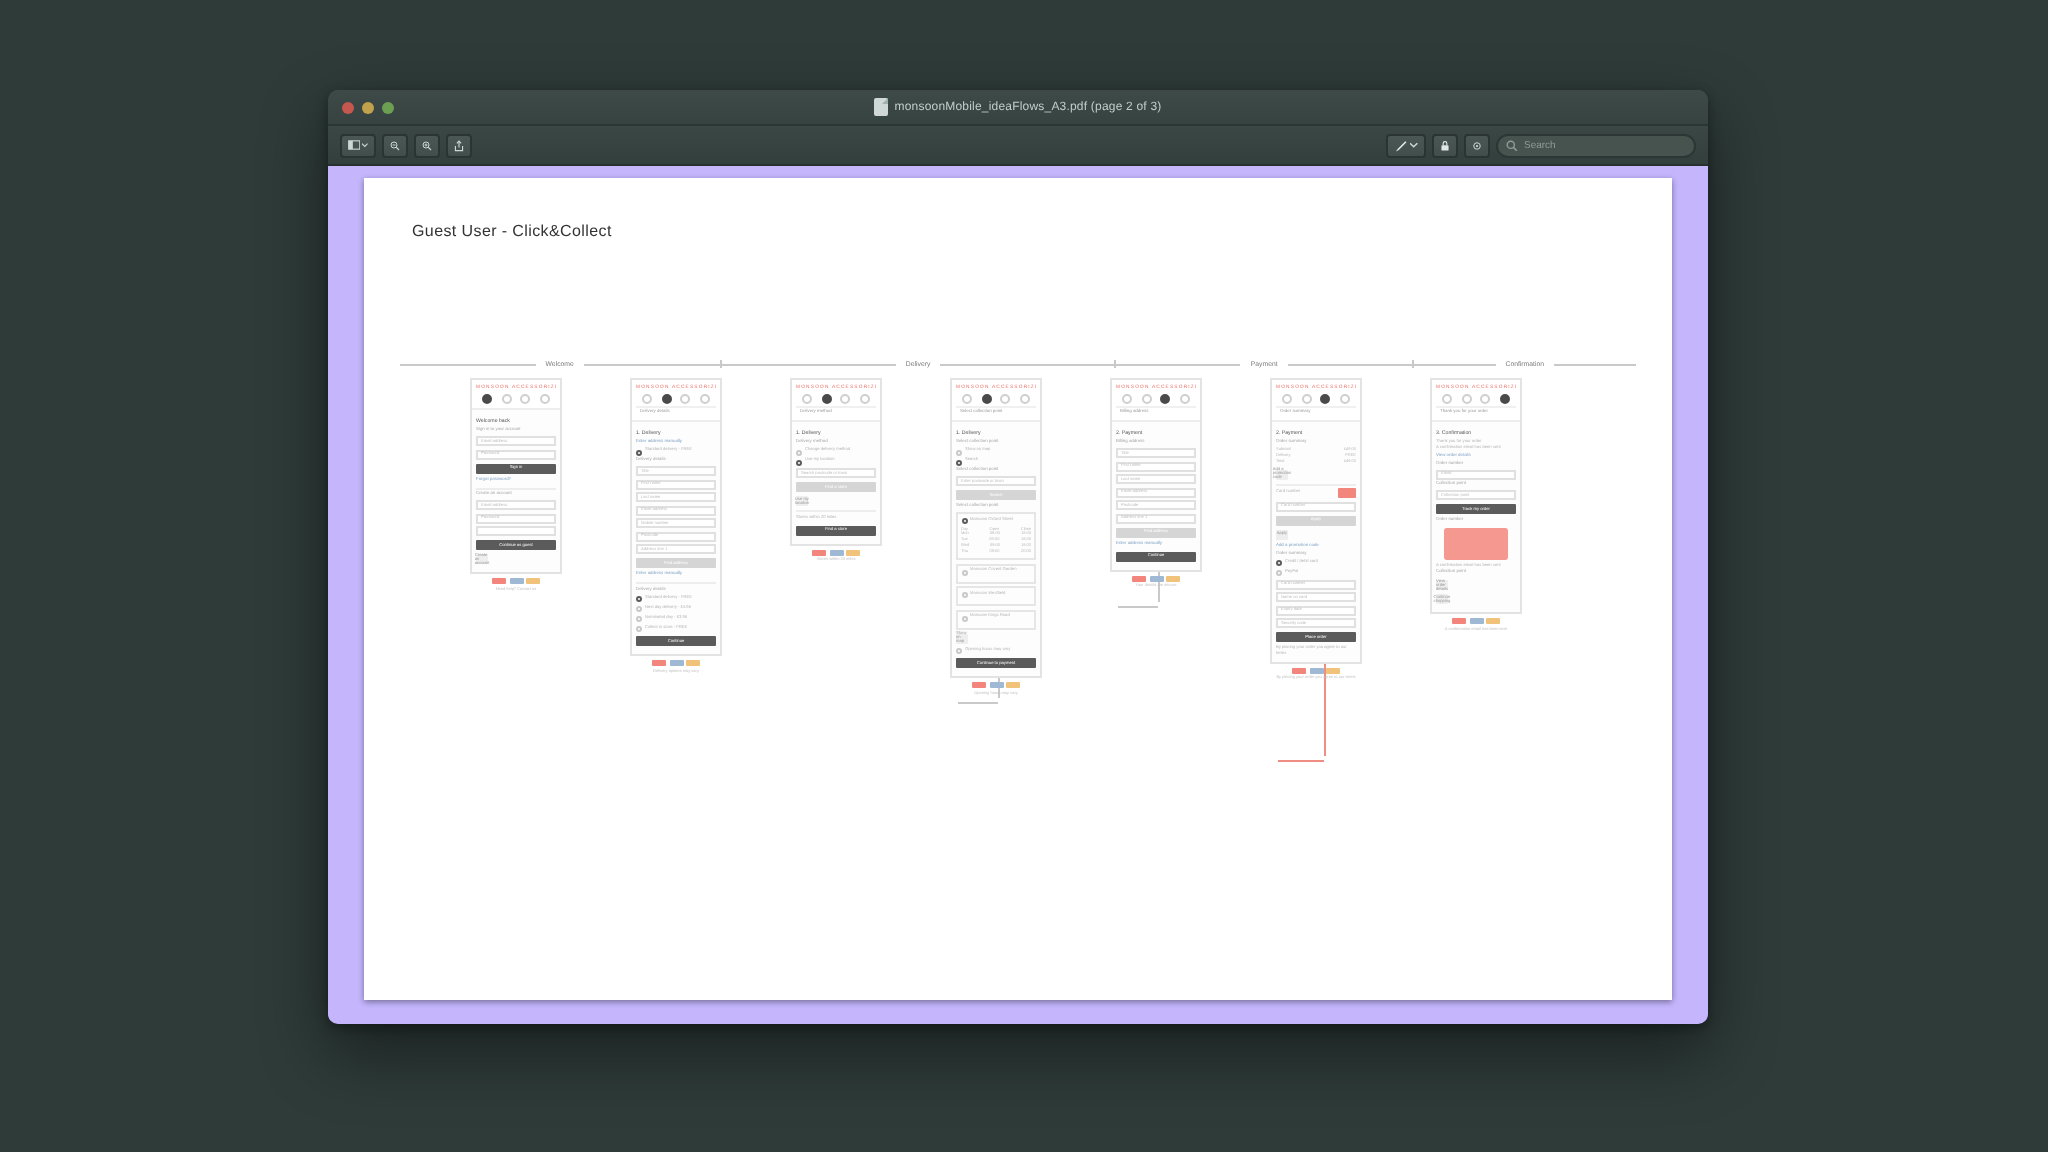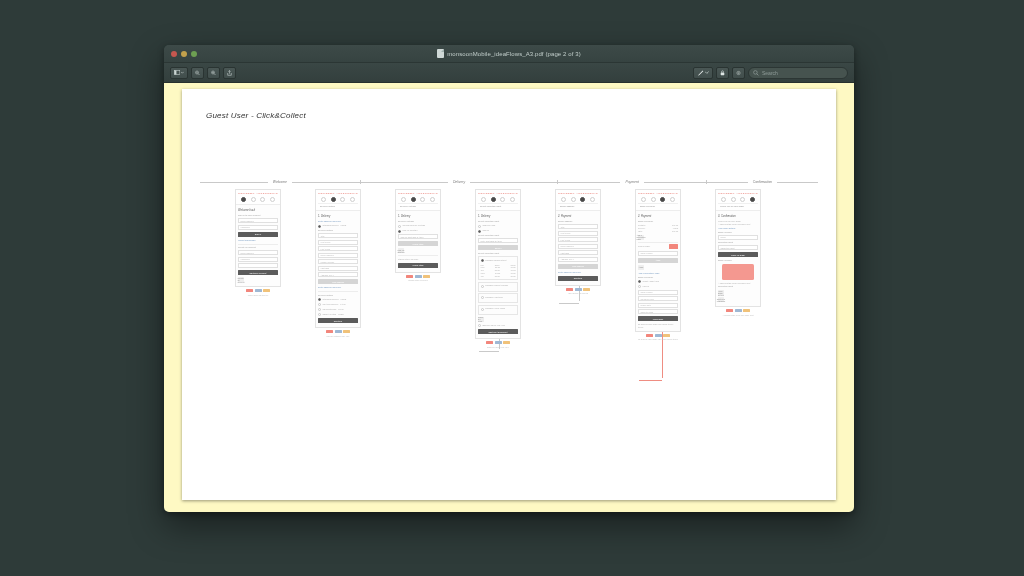--- a/index.html
+++ b/index.html
@@ -72,22 +72,22 @@
   .search {
     width: 100px; height: 12px; border-radius: 6px;
     background: #46534f; border: 1px solid #2c3634;
     display: flex; align-items: center; padding: 0 4px; gap: 3px;
   }
   .search .ph { font-size: 5px; color: #8f9c99; }
   svg { display: block; }
 
   
   .page-area {
-    flex: 1 1 auto; background: #fef9c3;
-    padding: 6px 18px 12px 18px; overflow: hidden; font-style: italic;
+    flex: 1 1 auto; background: #c4b5fd;
+    padding: 6px 18px 12px 18px; overflow: hidden;
   }
   .pdf-page {
     width: 100%; height: 100%; background: #ffffff;
     box-shadow: 0 1px 3px rgba(0,0,0,.4);
     position: relative; overflow: hidden;
   }
 
   
   .pdf-title {
     position: absolute; left: 24px; top: 22px;

